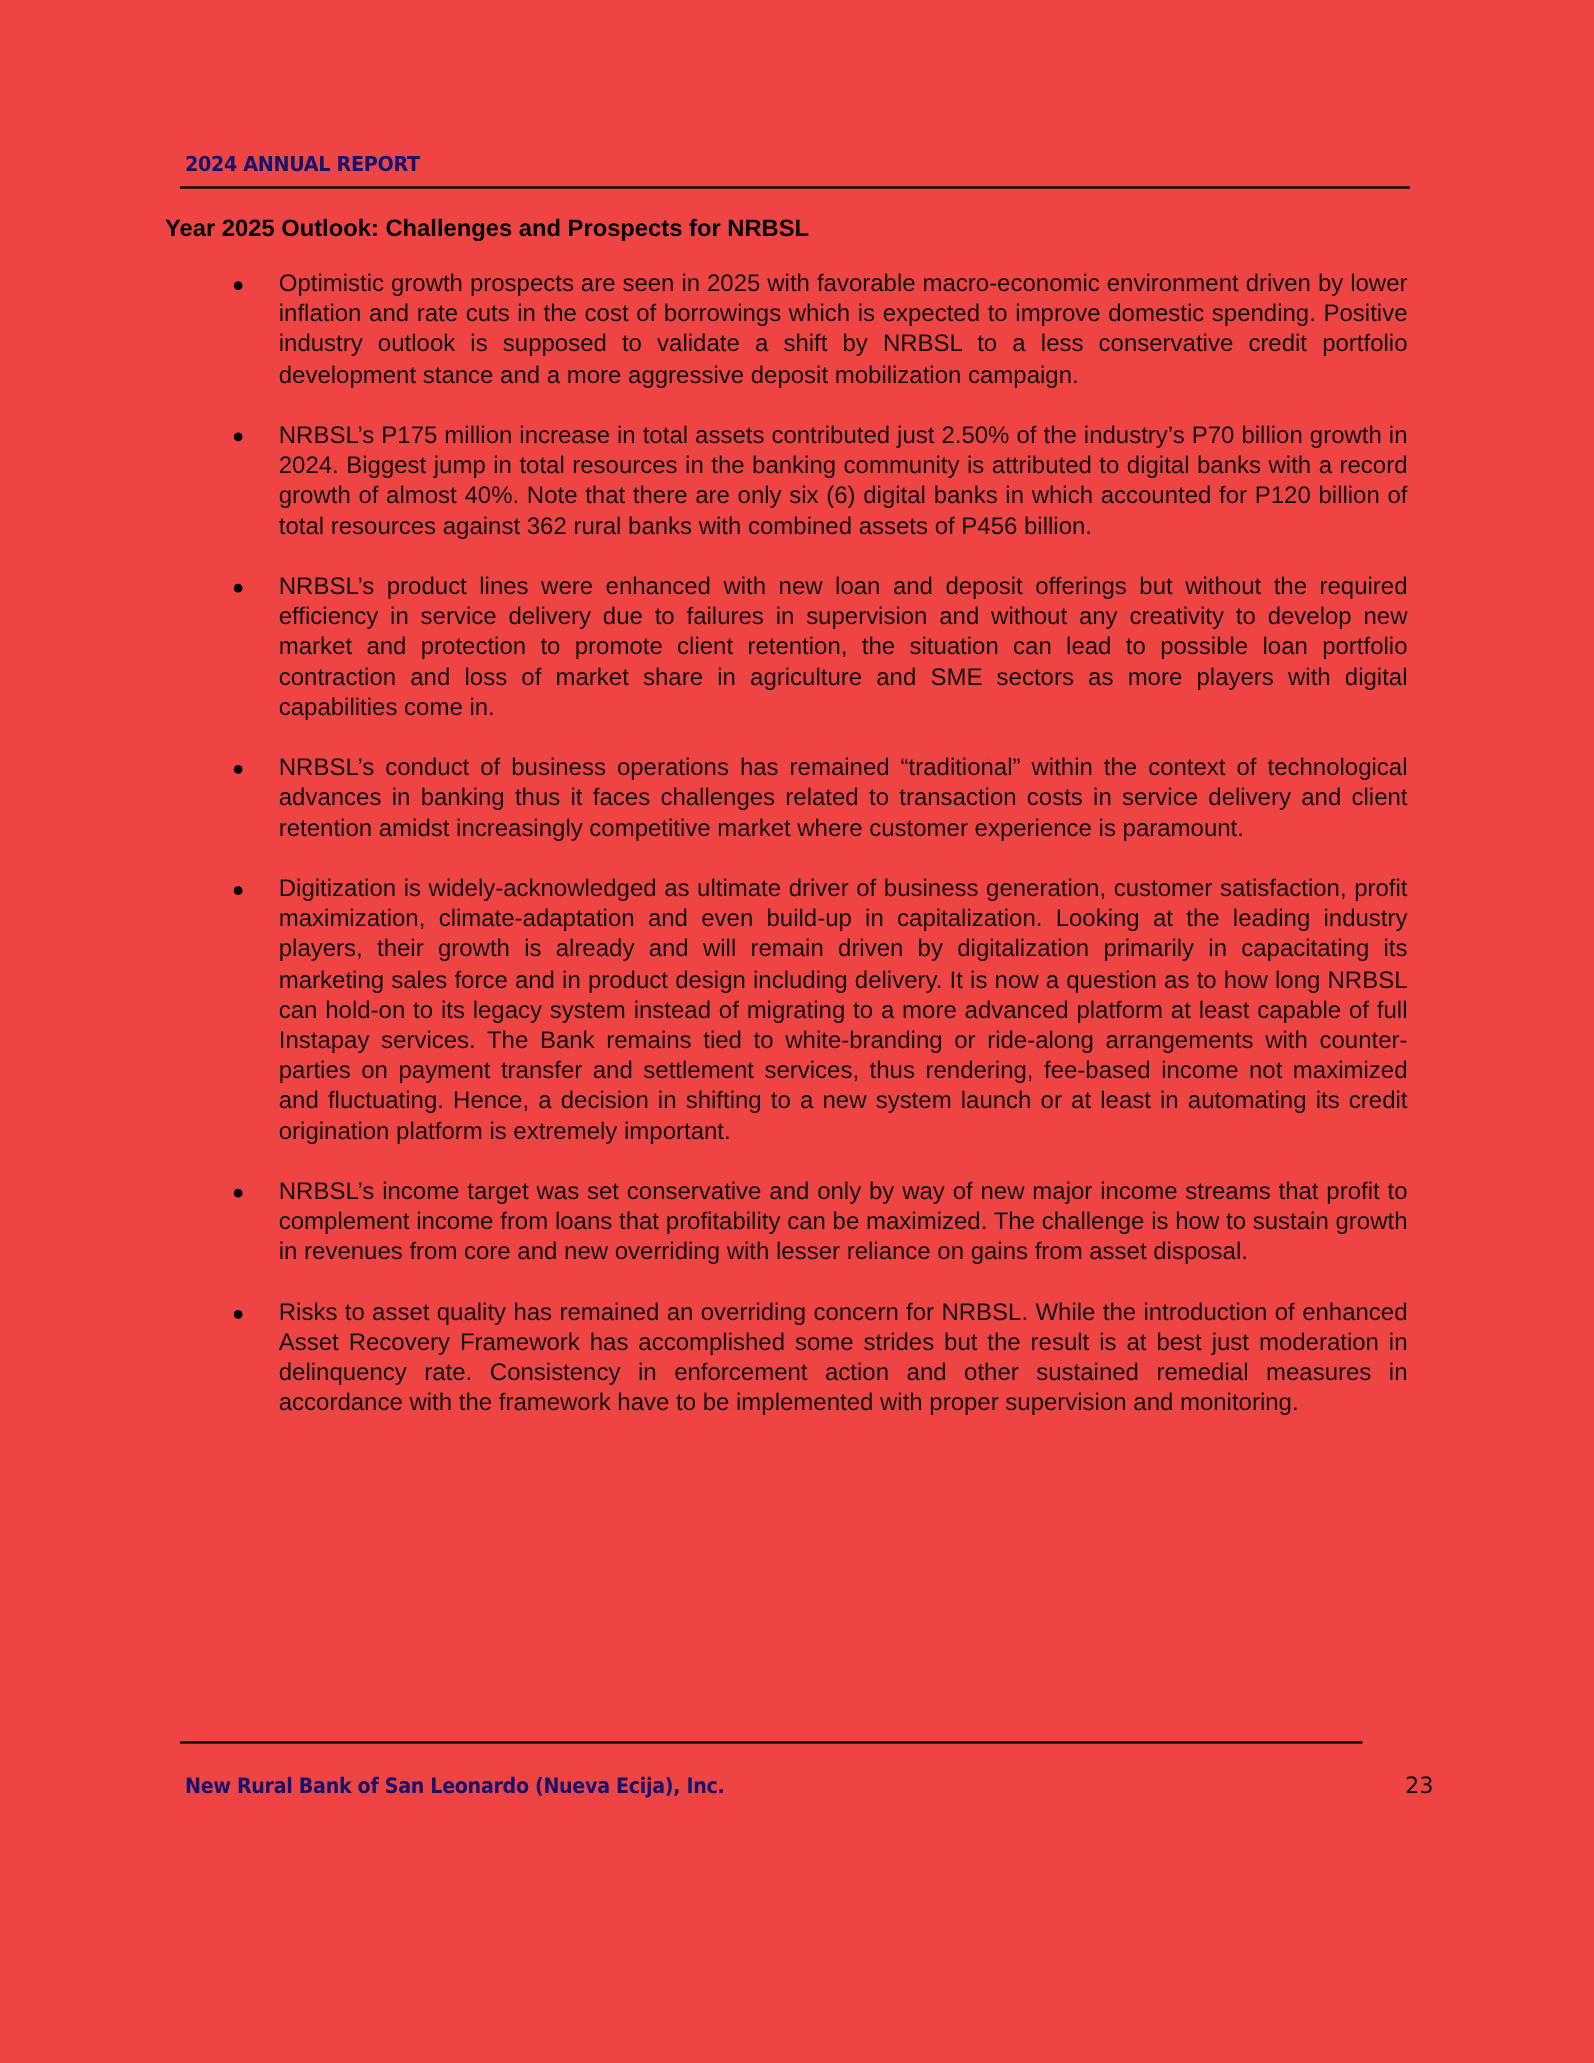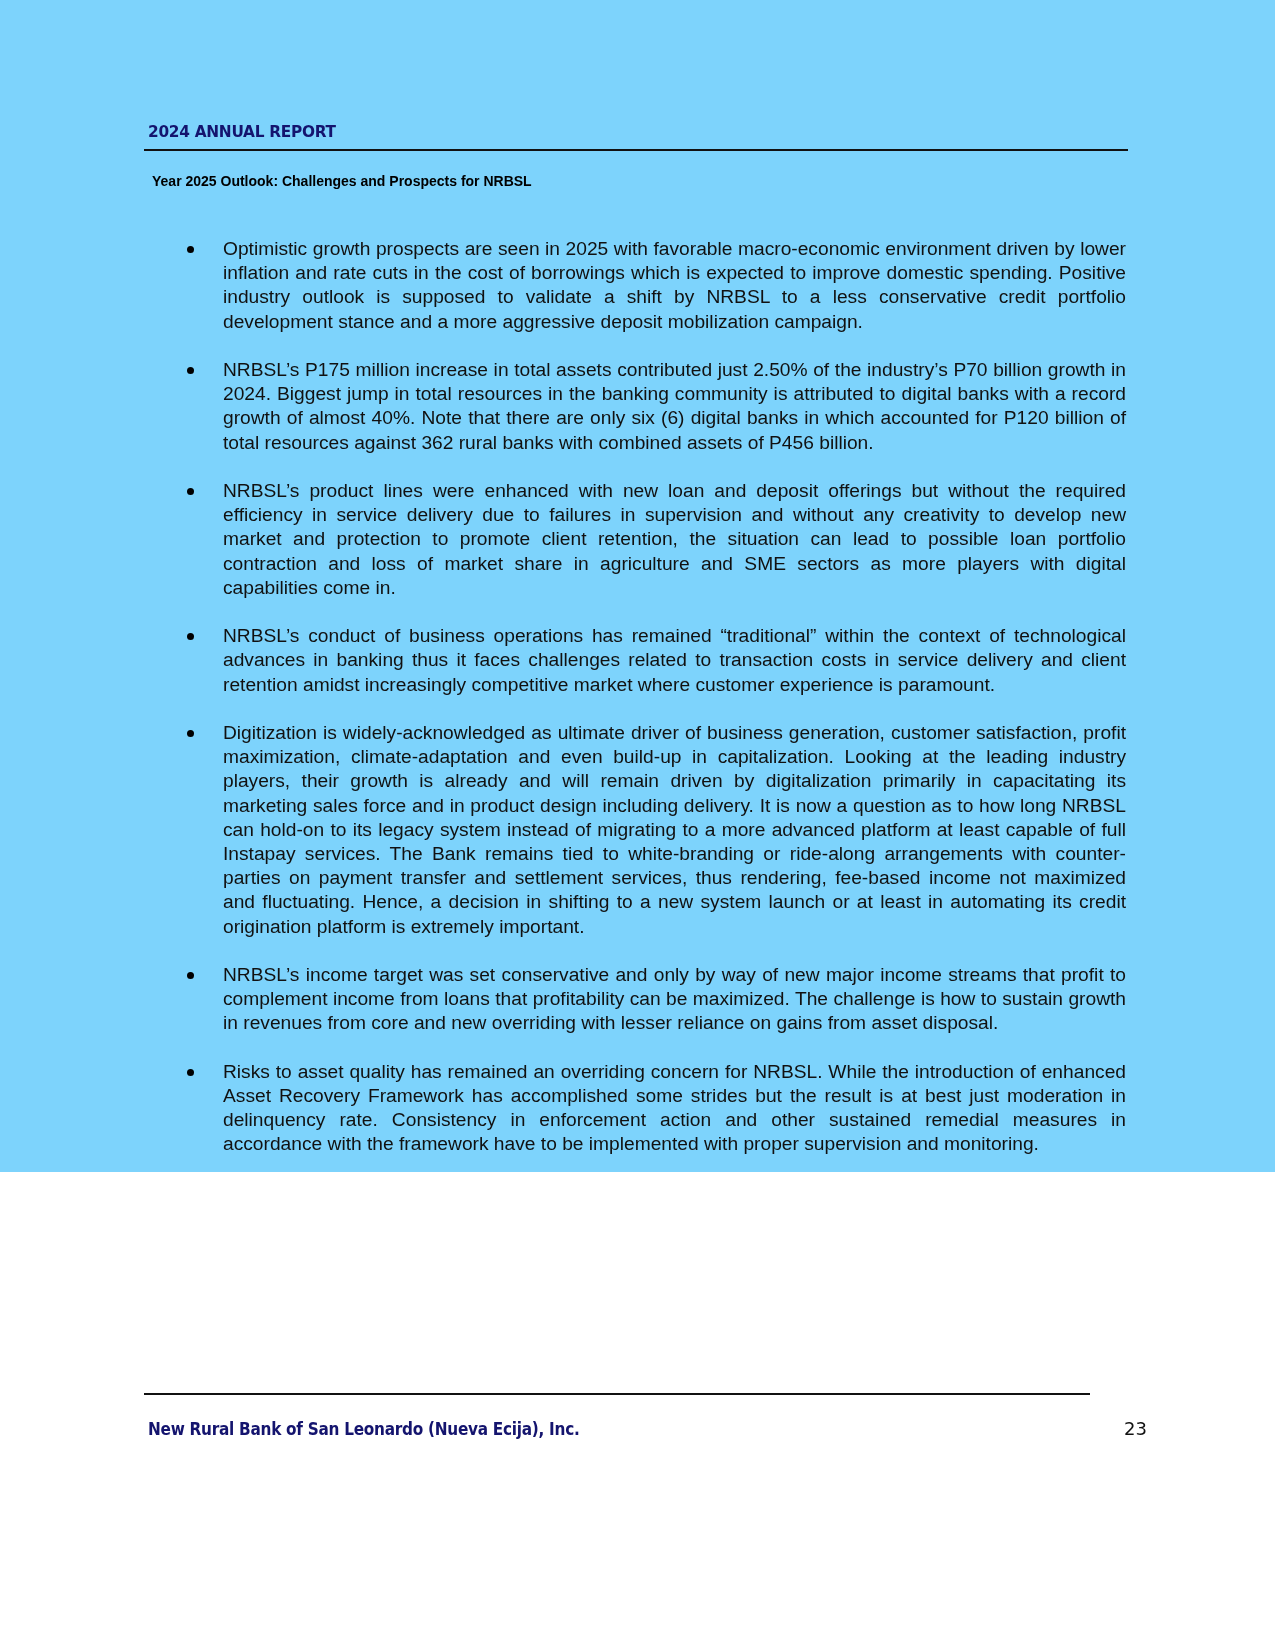--- a/index.html
+++ b/index.html
@@ -1,37 +1,37 @@
 <!DOCTYPE html>
 <html><head>
 <meta charset="utf-8">
 <style>
   html, body { margin: 0; padding: 0; background: #ffffff; }
   body { width: 1275px; height: 1650px; position: relative; overflow: hidden; }
-  .page { position: absolute; left: 0; top: 0; width: 1275px; height: 1172px; background: #7dd3fc; }
+  .page { position: absolute; left: 0; top: 0; width: 1275px; height: 1650px; background: #ef4444; }
 
   .running-header {
     position: absolute; left: 148px; top: 122px;
     font-family: "DejaVu Sans", sans-serif; font-weight: bold;
     font-size: 16.5px; letter-spacing: -0.3px; color: #14146e;
     transform: scaleX(0.93); transform-origin: left top;
     white-space: nowrap;
   }
   .header-rule {
     position: absolute; left: 144px; top: 149px; width: 984px; height: 0;
     border-top: 2px solid #111;
   }
   .section-title {
-    position: absolute; left: 152px; top: 173px;
+    position: absolute; left: 132px; top: 173px;
     font-family: "Liberation Sans", sans-serif; font-weight: bold;
-    font-size: 14px; color: #000; white-space: nowrap;
+    font-size: 19px; color: #000; white-space: nowrap;
   }
 
   .bullets {
-    position: absolute; left: 180px; top: 237px; width: 946px;
+    position: absolute; left: 180px; top: 216px; width: 946px;
     margin: 0; padding: 0; list-style: none;
     font-family: "Liberation Sans", sans-serif; font-size: 19.2px;
     line-height: 24.2px; color: #111;
   }
   .bullet-item { position: relative; padding-left: 43px; margin: 0 0 24.2px 0; }
   .bullet-dot {
     position: absolute; left: 7px; top: 9px; width: 7px; height: 7px;
     border-radius: 50%; background: #000;
   }
   .bullet-text { display: block; text-align: justify; }

